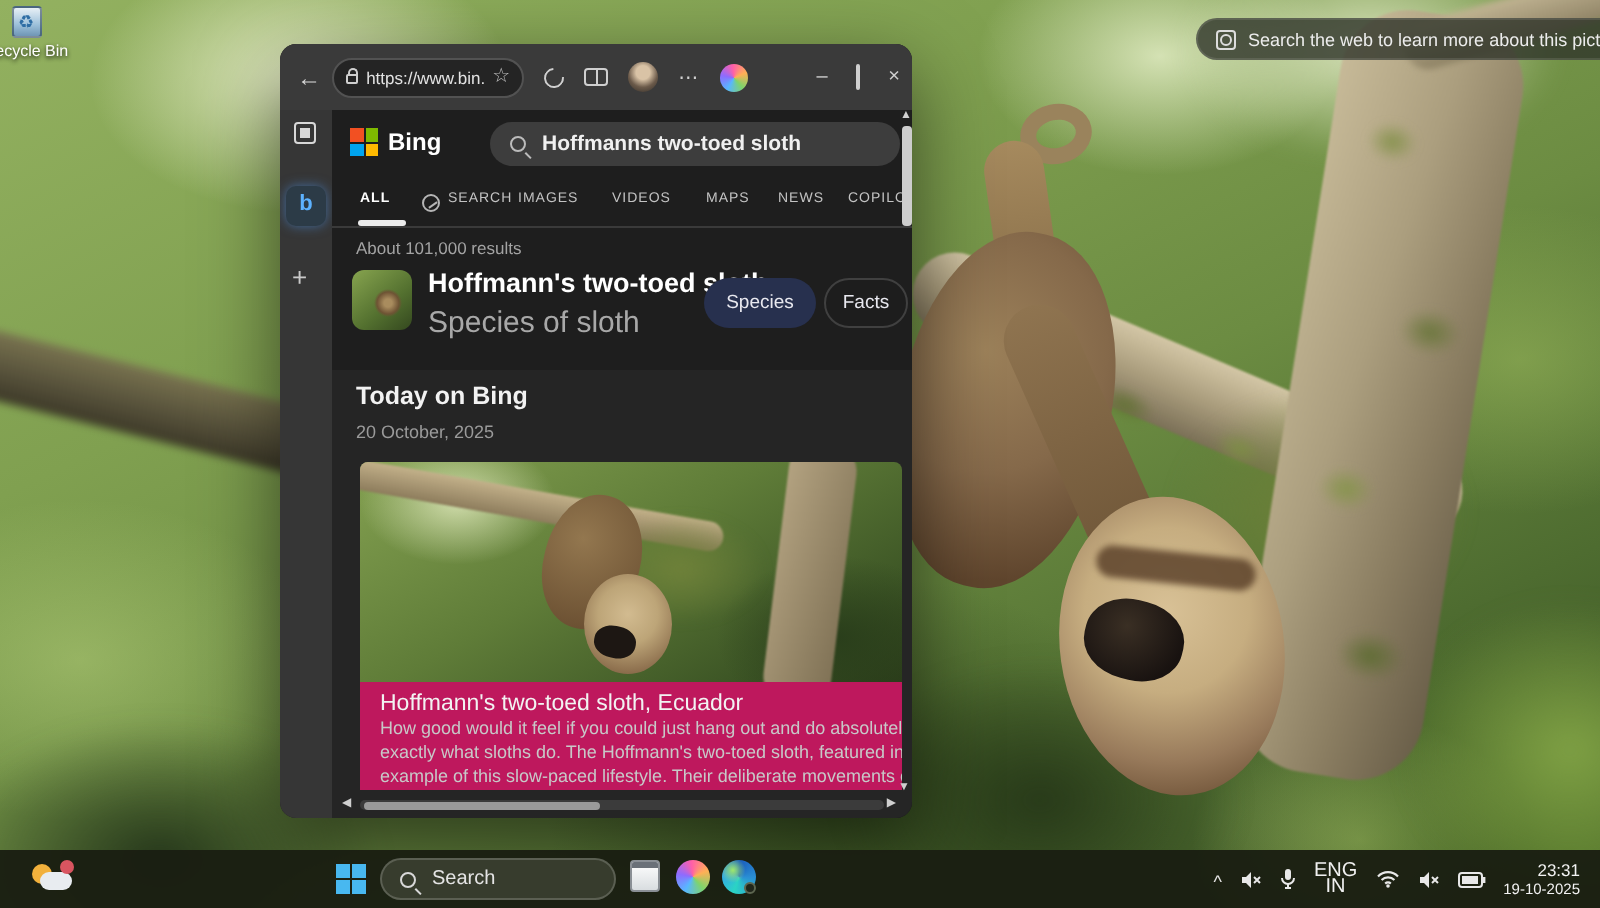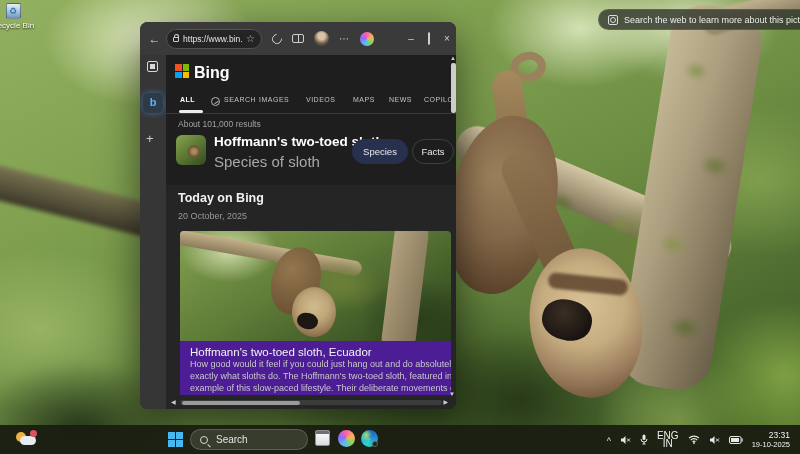--- a/index.html
+++ b/index.html
@@ -60,21 +60,21 @@
   .sidebar{position:absolute;left:0;top:33px;bottom:0;width:26px;background:#363636;}
   .sb-tabs{position:absolute;left:7px;top:6px;width:11px;height:11px;border:1.2px solid #d8d8d8;border-radius:2px;}
   .sb-tabs::after{content:"";position:absolute;left:2px;top:2px;width:5px;height:5px;background:#d8d8d8;}
   .sb-bing{position:absolute;left:3px;top:38px;width:20px;height:20px;border-radius:5px;background:#2c3b47;
     color:#5db2ff;font-weight:bold;font-size:11px;text-align:center;line-height:19px;box-shadow:0 0 6px rgba(80,160,255,.5);}
   .sb-plus{position:absolute;left:6px;top:76px;color:#c9c9c9;font-size:13px;}
 
   .content{position:absolute;left:26px;top:33px;right:0;bottom:0;background:#1e1e1e;overflow:hidden;}
   .bing-logo{position:absolute;left:9px;top:9px;width:14px;height:14px;display:grid;grid-template-columns:6.5px 6.5px;grid-gap:1px;}
   .bing-logo i{display:block;width:6.5px;height:6.5px;}
-  .bing-brand{position:absolute;left:28px;top:9px;font-size:16px;font-weight:bold;color:#fff;}
+  .bing-brand{position:absolute;left:28px;top:9px;font-size:12px;font-weight:bold;color:#fff;}
   .srchpill{position:absolute;left:79px;top:6px;width:205px;height:22px;border-radius:12px;background:#3d3d3d;
     display:flex;align-items:center;padding:0 10px;gap:8px;}
   .mag{width:8px;height:8px;border:1.3px solid #bbb;border-radius:50%;position:relative;flex:0 0 auto;}
   .mag::after{content:"";position:absolute;left:7px;top:7px;width:4px;height:1.3px;background:#bbb;transform:rotate(45deg);transform-origin:0 0;}
   .query{font-size:10.5px;color:#f0f0f0;font-weight:bold;white-space:nowrap;}
   .tabsrow{position:absolute;left:0;top:38px;right:0;height:20px;white-space:nowrap;}
   .btab{position:absolute;top:3px;font-size:7px;letter-spacing:.5px;color:#c3c3c3;}
   .btab.active{color:#fff;font-weight:bold;}
   .underline{position:absolute;left:13px;top:17px;width:24px;height:2.5px;background:#ececec;border-radius:2px;}
   .stab-ic{position:absolute;width:9px;height:9px;border:1px solid #b5b5b5;border-radius:50%;}
@@ -91,21 +91,21 @@
   .kbtn.overview{left:186px;width:56px;background:#27304e;}
   .kbtn.facts{left:246px;width:42px;background:#1d1d1d;border:1px solid #404040;}
   .todaypanel{position:absolute;left:0;top:130px;right:0;bottom:0;background:#252525;}
   .theading{position:absolute;left:12px;top:6px;font-size:12.5px;font-weight:bold;color:#f2f2f2;}
   .tdate{position:absolute;left:12px;top:26px;font-size:9px;color:#9a9a9a;}
   .card{position:absolute;left:14px;top:46px;width:271px;border-radius:4px 4px 0 0;overflow:hidden;}
   .cardimg{position:relative;width:271px;height:110px;overflow:hidden;
     background:radial-gradient(70px 45px at 18% 18%,rgba(230,238,195,.8),transparent 70%),
       radial-gradient(80px 55px at 88% 80%,rgba(40,60,26,.9),transparent 75%),
       linear-gradient(150deg,#83a050 0%,#5f7c38 45%,#3e5726 80%,#2b3d1a 100%);}
-  .cardcap{position:relative;width:271px;height:54px;background:#4c1d95;padding:5px 0 0 10px;overflow:hidden;}
+  .cardcap{position:relative;width:271px;height:54px;background:#be185d;padding:5px 0 0 10px;overflow:hidden;}
   .ctitle{font-size:11.5px;color:#f2f2f2;white-space:nowrap;overflow:hidden;}
   .cline{font-size:9px;line-height:12px;color:#c8c8c8;white-space:nowrap;overflow:hidden;}
   .hscroll-track{position:absolute;left:14px;bottom:4px;width:262px;height:5px;border-radius:3px;background:#3b3b3b;}
   .hscroll-thumb{position:absolute;left:2px;top:0.5px;width:118px;height:4px;border-radius:2px;background:#9a9a9a;}
   .scr-ar{position:absolute;color:#cfcfcf;font-size:6px;}
   .vscroll-thumb{position:absolute;right:0px;top:8px;width:5px;height:50px;background:#cdcdcd;border-radius:2px;}
 
   
   .taskbar{position:absolute;left:0;bottom:0;width:800px;height:29px;background:rgba(26,30,18,.96);
     display:block;}
@@ -207,20 +207,24 @@
     </div>
 
     <div class="content">
       <span class="bing-logo">
         <i style="background:#f25022;"></i>
           <i style="background:#7fba00;"></i>
           <i style="background:#00a4ef;"></i>
           <i style="background:#ffb900;"></i>
       </span>
       <span class="bing-brand">Bing</span>
+      <div class="srchpill">
+        <span class="mag"></span>
+        <span class="query">Hoffmanns two-toed sloth</span>
+      </div>
 
       <div class="tabsrow">
         <span class="btab active" style="left:14px;">ALL</span>
         <span class="underline"></span>
         <span class="stab-ic" style="left:45px;top:4px;"></span>
         <span class="btab" style="left:58px;">SEARCH</span>
         <span class="btab" style="left:93px;">IMAGES</span>
         <span class="btab" style="left:140px;">VIDEOS</span>
         <span class="btab" style="left:187px;">MAPS</span>
         <span class="btab" style="left:223px;">NEWS</span>

